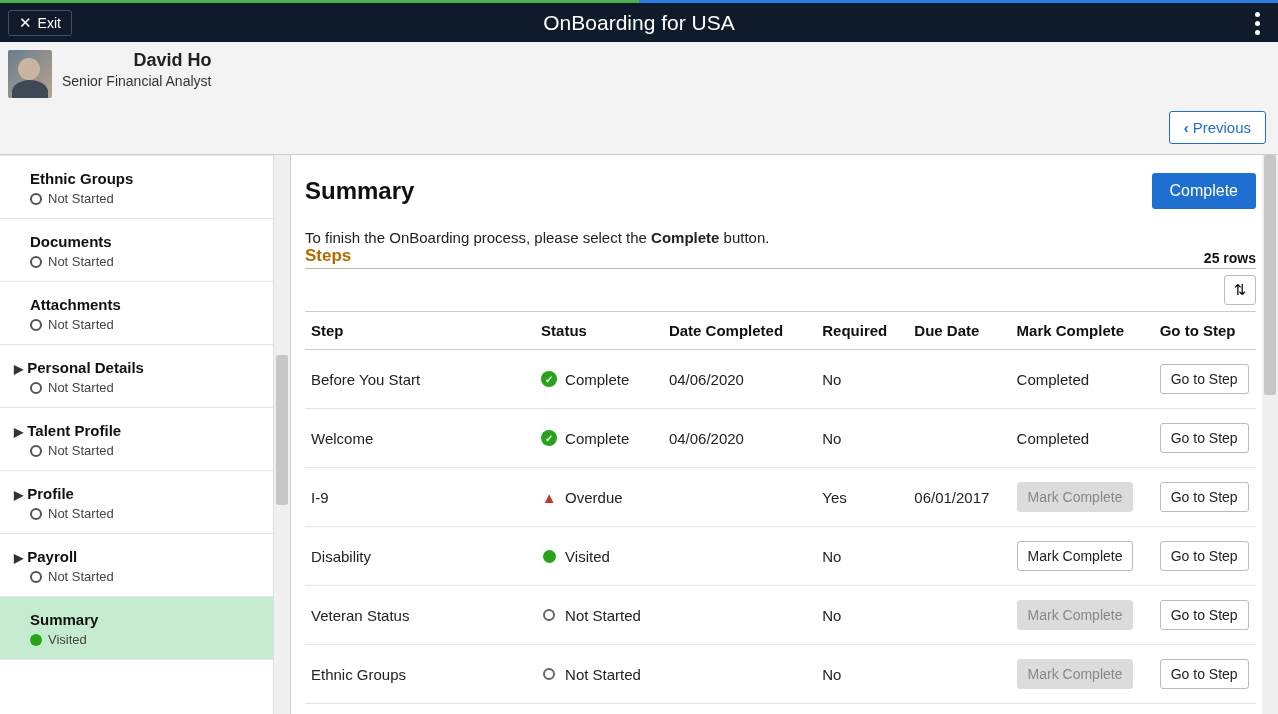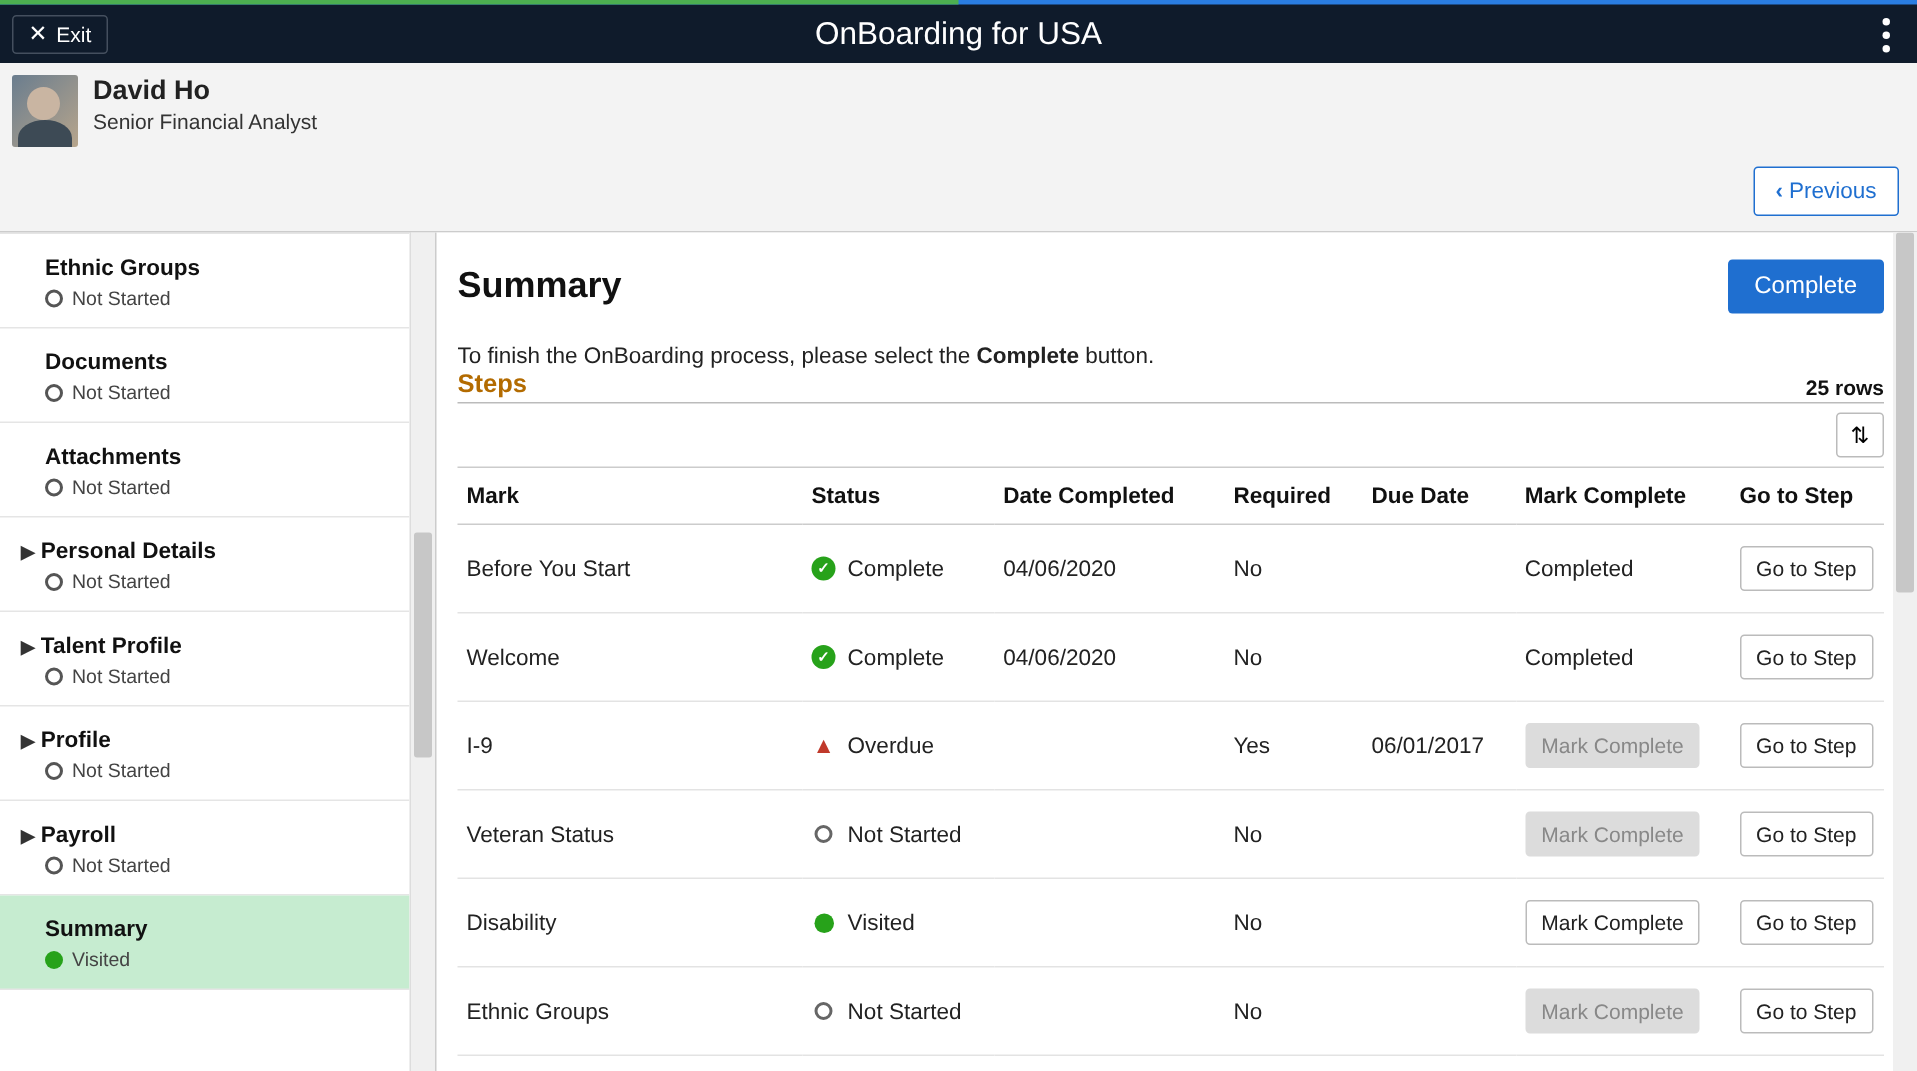--- a/index.html
+++ b/index.html
@@ -70,21 +70,21 @@
     overflow:hidden;
   }
   .avatar::after{
     content:""; position:absolute; left:10px; top:8px; width:22px; height:22px; border-radius:50%;
     background:#c9b5a2;
   }
   .avatar::before{
     content:""; position:absolute; left:4px; bottom:-6px; width:36px; height:24px; border-radius:50% 50% 0 0;
     background:#3d4a55;
   }
-  .person-name { font-size:18px; font-weight:700; color:#222; }
+  .person-name { font-size:18px; font-weight:700; color:#222;text-align:right; }
   .person-role { font-size:14px; color:#333; margin-top:2px;}
   .prev-btn {
     position:absolute; right:12px; bottom:10px;
     background:#fff; border:1px solid #1f6fd0; color:#1f6fd0;
     padding:7px 14px; border-radius:3px; cursor:pointer; font-size:15px;
     display:flex; align-items:center; gap:4px;
   }
   .prev-btn .chev { font-size:15px; font-weight:bold;}
 
   
@@ -287,21 +287,21 @@
         <col class="c-step">
           <col class="c-status">
           <col class="c-date">
           <col class="c-req">
           <col class="c-due">
           <col class="c-mc">
           <col class="c-go">
       </colgroup>
       <thead>
         <tr>
-          <th>Mark</th>
+          <th>Step</th>
           <th>Status</th>
           <th>Date Completed</th>
           <th>Required</th>
           <th>Due Date</th>
           <th>Mark Complete</th>
           <th>Go to Step</th>
         </tr>
       </thead>
       <tbody id="tbody">
           <tr>
@@ -340,52 +340,52 @@
                 <span>Overdue</span>
               </div>
             </td>
             <td></td>
             <td>Yes</td>
             <td>06/01/2017</td>
             <td><button class="act-btn disabled">Mark Complete</button></td>
             <td><button class="act-btn">Go to Step</button></td>
           </tr>
           <tr>
+            <td>Disability</td>
+            <td>
+              <div class="stat">
+                <span class="ico">
+                  <span class="ico-dot"></span>
+                </span>
+                <span>Visited</span>
+              </div>
+            </td>
+            <td></td>
+            <td>No</td>
+            <td></td>
+            <td><button class="act-btn">Mark Complete</button></td>
+            <td><button class="act-btn">Go to Step</button></td>
+          </tr>
+          <tr>
             <td>Veteran Status</td>
             <td>
               <div class="stat">
                 <span class="ico">
                   <span class="ico-ring"></span>
                 </span>
                 <span>Not Started</span>
               </div>
             </td>
             <td></td>
             <td>No</td>
             <td></td>
             <td><button class="act-btn disabled">Mark Complete</button></td>
             <td><button class="act-btn">Go to Step</button></td>
           </tr>
           <tr>
-            <td>Disability</td>
-            <td>
-              <div class="stat">
-                <span class="ico">
-                  <span class="ico-dot"></span>
-                </span>
-                <span>Visited</span>
-              </div>
-            </td>
-            <td></td>
-            <td>No</td>
-            <td></td>
-            <td><button class="act-btn">Mark Complete</button></td>
-            <td><button class="act-btn">Go to Step</button></td>
-          </tr>
-          <tr>
             <td>Ethnic Groups</td>
             <td>
               <div class="stat">
                 <span class="ico">
                   <span class="ico-ring"></span>
                 </span>
                 <span>Not Started</span>
               </div>
             </td>
             <td></td>

